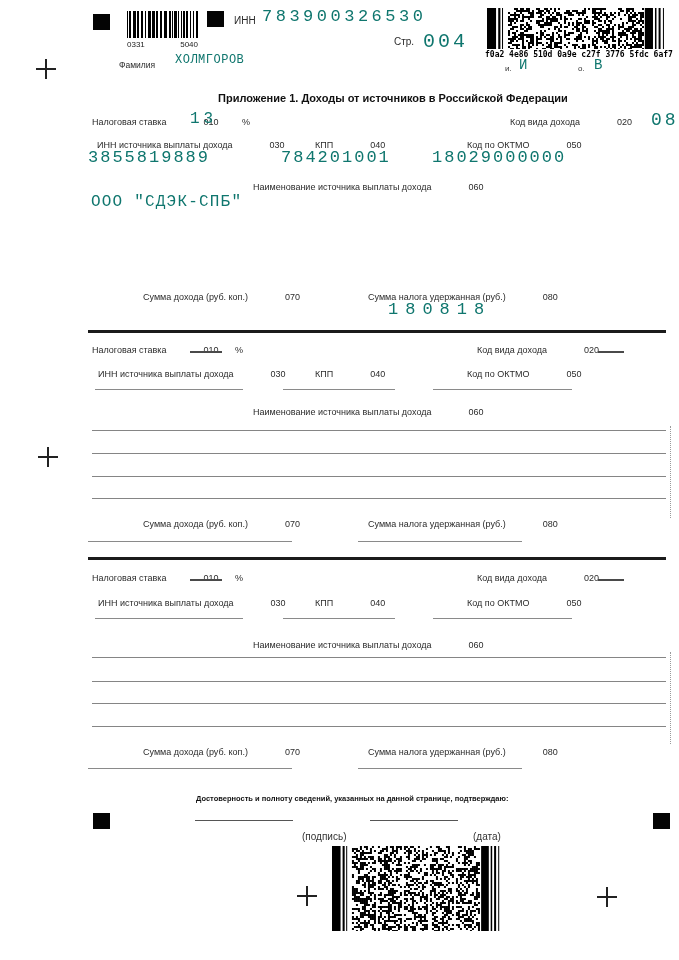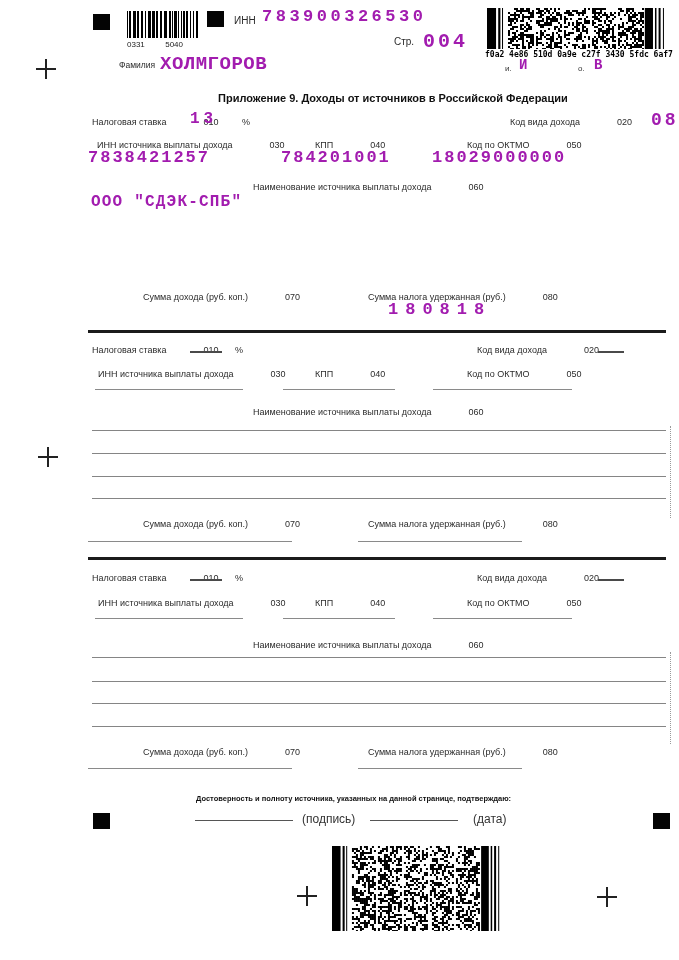--- a/index.html
+++ b/index.html
@@ -2,37 +2,37 @@
 <html><head>
 <meta charset="utf-8">
 <style>
   html,body{margin:0;padding:0;background:#fff;}
   .page{position:relative;width:679px;height:960px;background:#fff;overflow:hidden;
         font-family:"Liberation Sans",sans-serif;color:#1a1a1a;}
   .lbl{position:absolute;font-size:9px;color:#2b2b2b;white-space:nowrap;text-align:right;}
   .lblrow{position:absolute;display:flex;gap:9px;font-size:9px;color:#2b2b2b;white-space:nowrap;}
   .lblrow .code{color:#2b2b2b;padding-left:28px;}
   .val{position:absolute;font-family:"Liberation Mono","DejaVu Sans Mono",monospace;
-       font-size:17px;color:#a21caf;white-space:nowrap;line-height:1.1;font-weight:bold;}
+       font-size:17px;color:#0f766e;white-space:nowrap;line-height:1.1;}
   .sq{position:absolute;width:17px;height:16px;background:#040404;}
   .hline{position:absolute;height:1.2px;background:#8a8a8a;}
   .ruled{position:absolute;height:1.3px;background:#858585;left:92px;width:574px;}
   .dash{position:absolute;height:1.5px;background:#4a4a4a;}
   .thick{position:absolute;height:2.6px;background:#1b1b1b;left:88px;width:578px;}
   .dotv{position:absolute;width:0;border-left:1.6px dotted #9a9a9a;}
   .plus{position:absolute;width:20px;height:20px;}
   .plus::before{content:"";position:absolute;top:9px;left:0;width:20px;height:2px;background:#222;}
   .plus::after{content:"";position:absolute;left:9px;top:0;width:2px;height:20px;background:#222;}
   .title{position:absolute;font-weight:bold;font-size:11px;color:#111;white-space:nowrap;}
   .bcnum{position:absolute;display:flex;justify-content:space-between;font-size:8px;color:#222;}
   .hex{position:absolute;font-family:"DejaVu Sans Mono",monospace;font-weight:bold;
        font-size:8px;color:#000;white-space:nowrap;letter-spacing:0px;}
   .ini-lbl{position:absolute;font-size:8px;color:#333;}
   .confirm{position:absolute;font-weight:bold;font-size:7.5px;color:#111;white-space:nowrap;}
-  .sublbl{position:absolute;font-size:12px;color:#333;white-space:nowrap;}
+  .sublbl{position:absolute;font-size:10px;color:#333;white-space:nowrap;margin-top:19px;}
   svg.bc{position:absolute;}
 </style>
 </head>
 <body>
 
 <div class="page">
 
   <div class="plus" style="left:36px;top:59px"></div>
   <div class="plus" style="left:38px;top:447px"></div>
   <div class="plus" style="left:297px;top:886px"></div>
@@ -55,21 +55,21 @@
       <rect x="45" y="0" width="1" height="27" fill="#000"></rect>
       <rect x="47" y="0" width="3" height="27" fill="#000"></rect>
       <rect x="51" y="0" width="1" height="27" fill="#000"></rect>
       <rect x="54" y="0" width="1" height="27" fill="#000"></rect>
       <rect x="56" y="0" width="2" height="27" fill="#000"></rect>
       <rect x="59" y="0" width="2" height="27" fill="#000"></rect>
       <rect x="63" y="0" width="1" height="27" fill="#000"></rect>
       <rect x="66" y="0" width="1" height="27" fill="#000"></rect>
       <rect x="69" y="0" width="2" height="27" fill="#000"></rect>
     </svg>
-  <div class="bcnum" style="left:127px;top:40px;width:56px">
+  <div class="bcnum" style="left:127px;top:40px;width:71px">
     <span>0331</span>
     <span>5040</span>
   </div>
   <div class="sq" style="left:207px;top:11px"></div>
 
   <span class="lbl" style="left:234px;top:15px;font-size:10px">ИНН</span>
   <span class="val" style="left:262px;top:8px;letter-spacing:3.5px">783900326530</span>
 
   <span class="lbl" style="left:394px;top:36px;font-size:10px">Стр.</span>
   <span class="val" style="left:423px;top:31px;font-size:20px;letter-spacing:3px">004</span>
@@ -741,31 +741,31 @@
       <rect x="109.005" y="40" width="2" height="2" fill="#000"></rect>
       <rect x="119.005" y="40" width="2" height="2" fill="#000"></rect>
       <rect x="123.005" y="40" width="2" height="2" fill="#000"></rect>
       <rect x="127.005" y="40" width="2" height="2" fill="#000"></rect>
       <rect x="131.005" y="40" width="2" height="2" fill="#000"></rect>
       <rect x="137.005" y="40" width="2" height="2" fill="#000"></rect>
       <rect x="141.005" y="40" width="2" height="2" fill="#000"></rect>
       <rect x="143.005" y="40" width="2" height="2" fill="#000"></rect>
       <rect x="155.005" y="40" width="2" height="2" fill="#000"></rect>
     </svg>
-  <div class="hex" style="left:485px;top:50px">f0a2 4e86 510d 0a9e c27f 3430 5fdc 6af7</div>
+  <div class="hex" style="left:485px;top:50px">f0a2 4e86 510d 0a9e c27f 3776 5fdc 6af7</div>
 
   <span class="ini-lbl" style="left:505px;top:64px">и.</span>
   <span class="val" style="left:519px;top:58px;font-size:14px">И</span>
   <span class="ini-lbl" style="left:578px;top:64px">о.</span>
   <span class="val" style="left:594px;top:58px;font-size:14px">В</span>
 
   <span class="lbl" style="left:119px;top:60px;font-size:8.5px">Фамилия</span>
-  <span class="val" style="left:160px;top:54px;font-size:19px;letter-spacing:0.5px">ХОЛМГОРОВ</span>
-
-  <div class="title" style="left:218px;top:92px">Приложение 9. Доходы от источников в Российской Федерации</div>
+  <span class="val" style="left:175px;top:54px;font-size:12px;letter-spacing:0.5px">ХОЛМГОРОВ</span>
+
+  <div class="title" style="left:218px;top:92px">Приложение 1. Доходы от источников в Российской Федерации</div>
 
   <div class="lblrow" style="left:92px;top:117px">
     <span>Налоговая ставка</span>
     <span class="code">010</span>
   </div>
   <span class="val" style="left:190px;top:111px;font-size:16px;letter-spacing:4px">13</span>
   <span class="lbl" style="left:242px;top:117px">%</span>
 
   <div class="lblrow" style="left:510px;top:117px">
     <span>Код вида дохода</span>
@@ -779,21 +779,21 @@
   </div>
   <div class="lblrow" style="left:315px;top:140px">
     <span>КПП</span>
     <span class="code">040</span>
   </div>
   <div class="lblrow" style="left:467px;top:140px">
     <span>Код по ОКТМО</span>
     <span class="code">050</span>
   </div>
 
-  <span class="val" style="left:88px;top:149px;letter-spacing:2px">7838421257</span>
+  <span class="val" style="left:88px;top:149px;letter-spacing:2px">3855819889</span>
   <span class="val" style="left:281px;top:149px;letter-spacing:2px">784201001</span>
   <span class="val" style="left:432px;top:149px;letter-spacing:2px">18029000000</span>
 
   <div class="lblrow" style="left:253px;top:182px">
     <span>Наименование источника выплаты дохода</span>
     <span class="code">060</span>
   </div>
   <span class="val" style="left:91px;top:194px;font-size:16px;letter-spacing:1.2px">ООО "СДЭК-СПБ"</span>
 
   <div class="lblrow" style="left:143px;top:292px">
@@ -901,21 +901,21 @@
     <span>Сумма дохода (руб. коп.)</span>
     <span class="code">070</span>
   </div>
   <div class="lblrow" style="left:368px;top:747px">
     <span>Сумма налога удержанная (руб.)</span>
     <span class="code">080</span>
   </div>
   <div class="hline" style="left:88px;top:768px;width:204px"></div>
   <div class="hline" style="left:358px;top:768px;width:164px"></div>
 
-  <div class="confirm" style="left:196px;top:794px">Достоверность и полноту источника, указанных на данной странице, подтверждаю:</div>
+  <div class="confirm" style="left:196px;top:794px">Достоверность и полноту сведений, указанных на данной странице, подтверждаю:</div>
   <div class="hline" style="left:195px;top:820px;width:98px;background:#555"></div>
   <span class="sublbl" style="left:302px;top:812px">(подпись)</span>
   <div class="hline" style="left:370px;top:820px;width:88px;background:#555"></div>
   <span class="sublbl" style="left:473px;top:812px">(дата)</span>
 
   <div class="sq" style="left:93px;top:813px"></div>
   <div class="sq" style="left:653px;top:813px"></div>
 
   <svg class="bc" id="pdf417bottom" style="left:332px;top:846px" width="171" height="85">
       <rect x="0" y="0" width="8.55" height="85" fill="#000"></rect>

